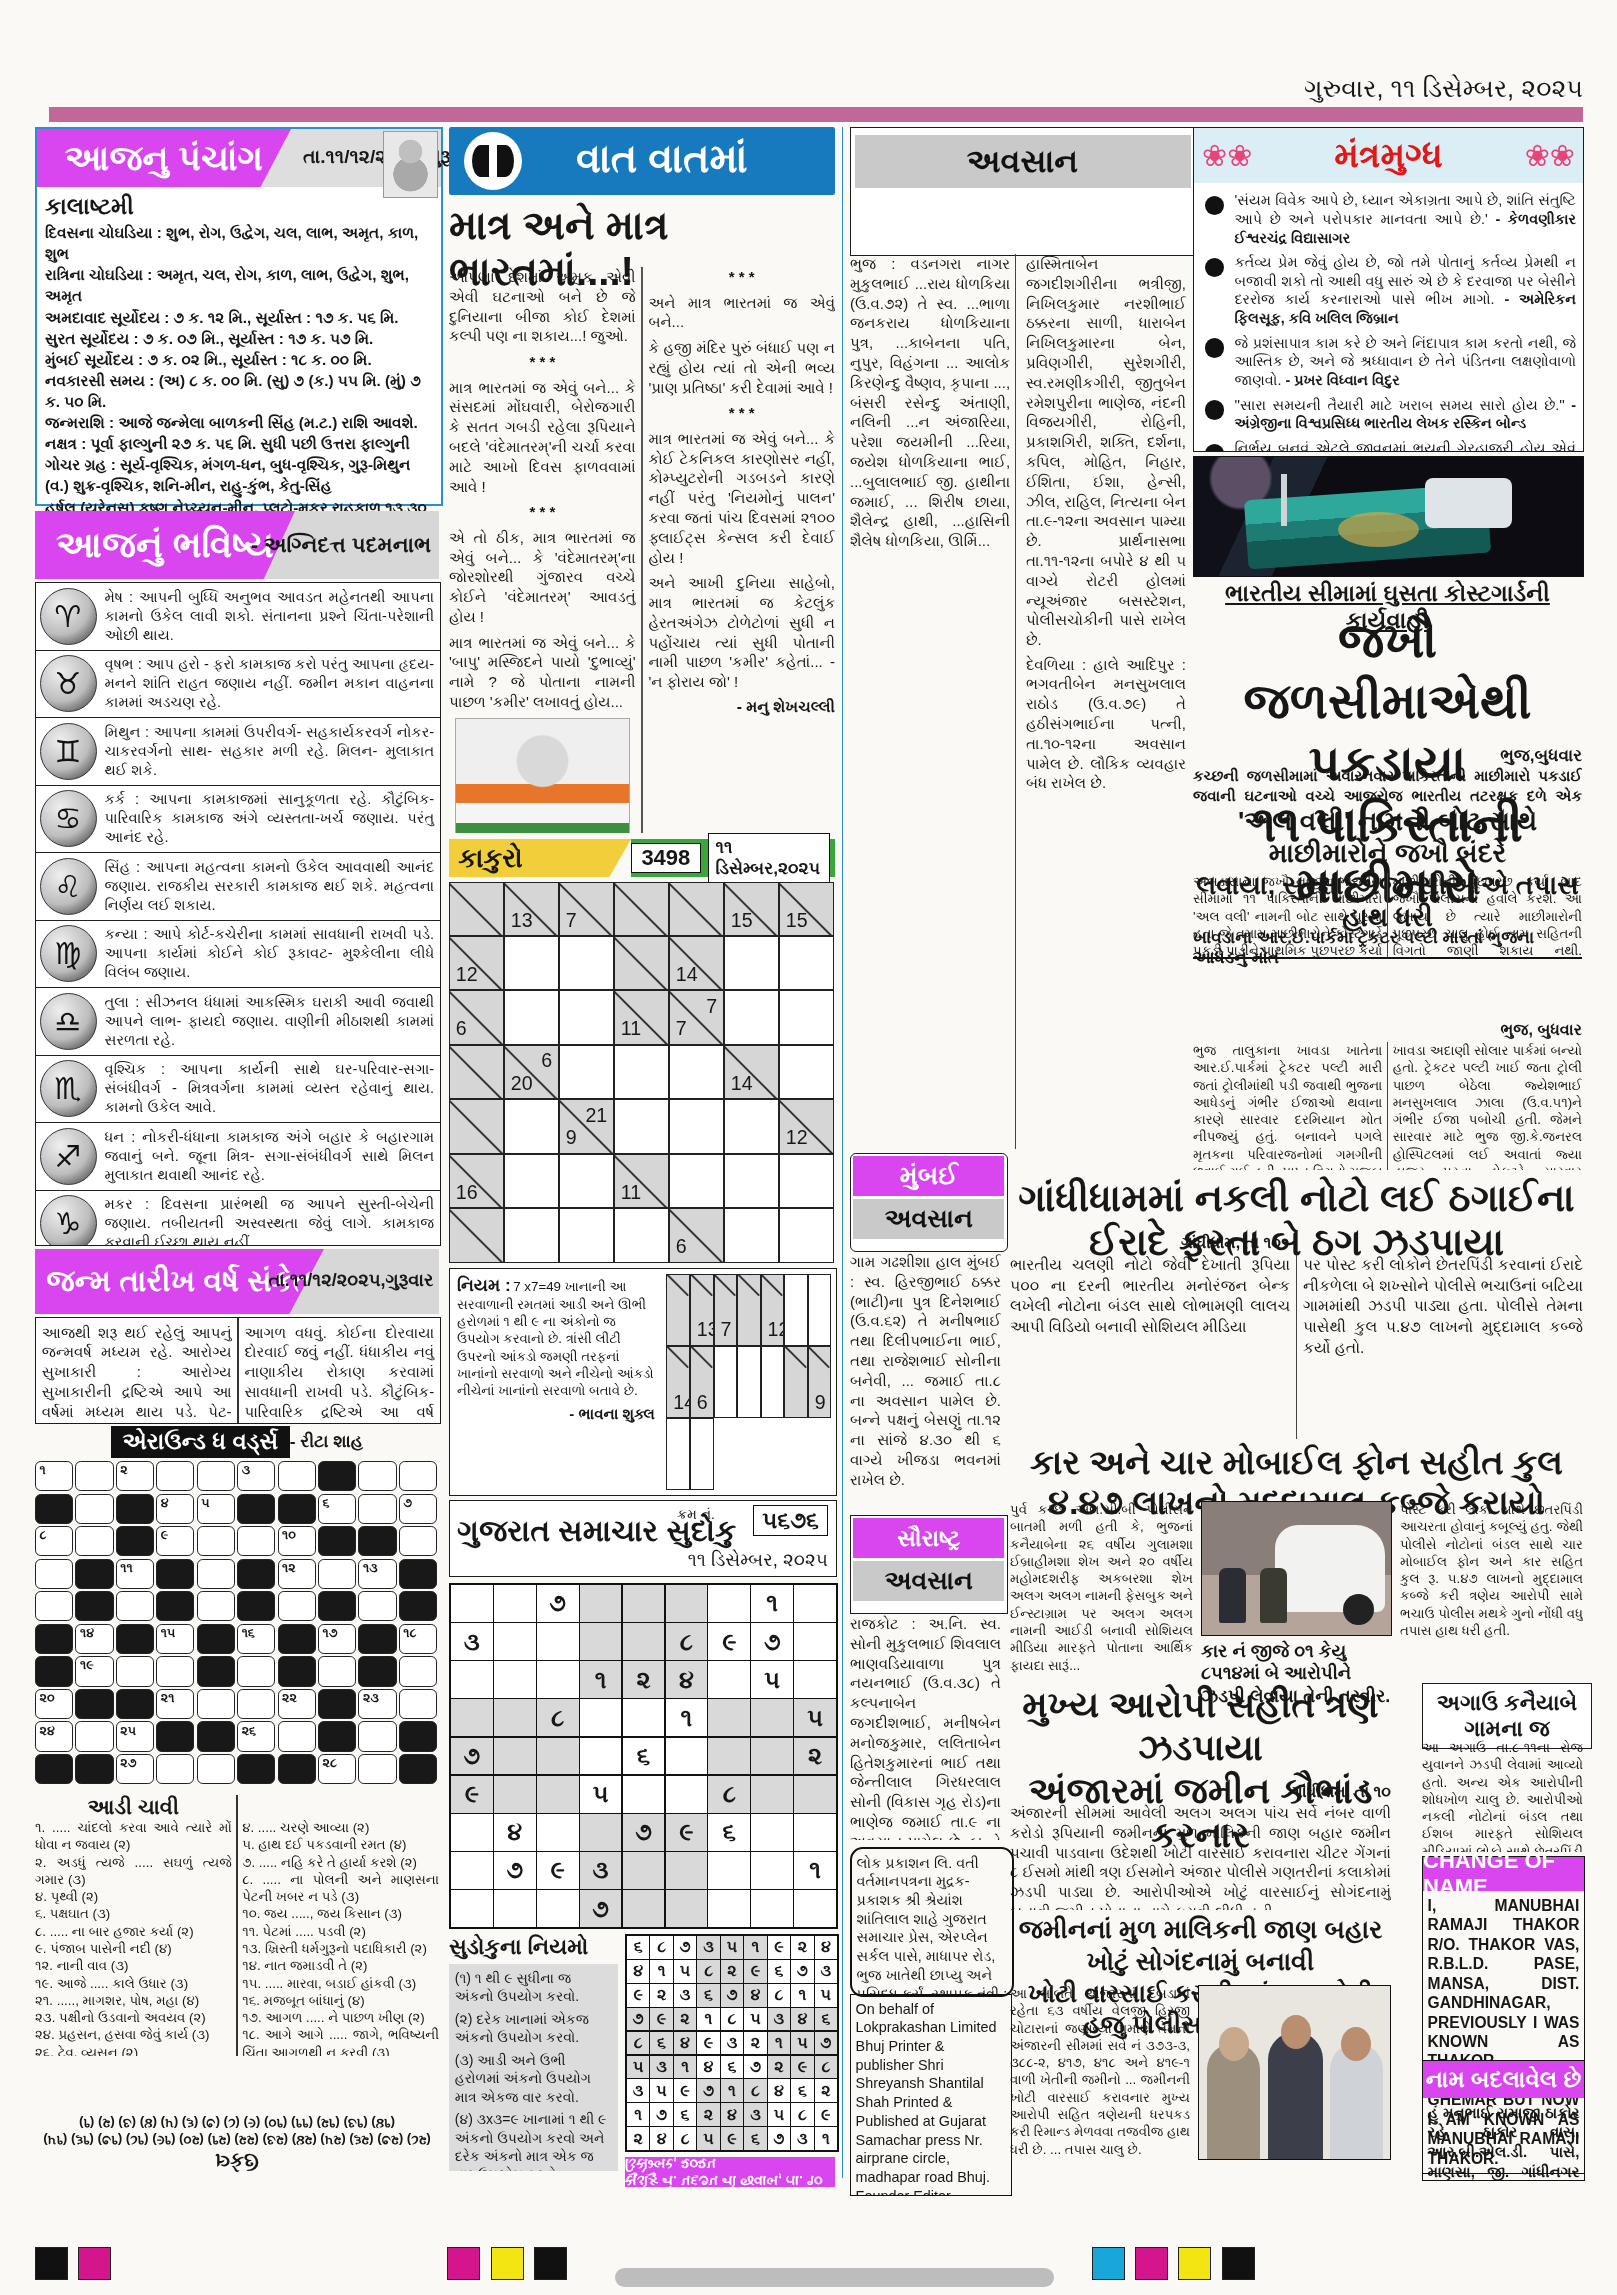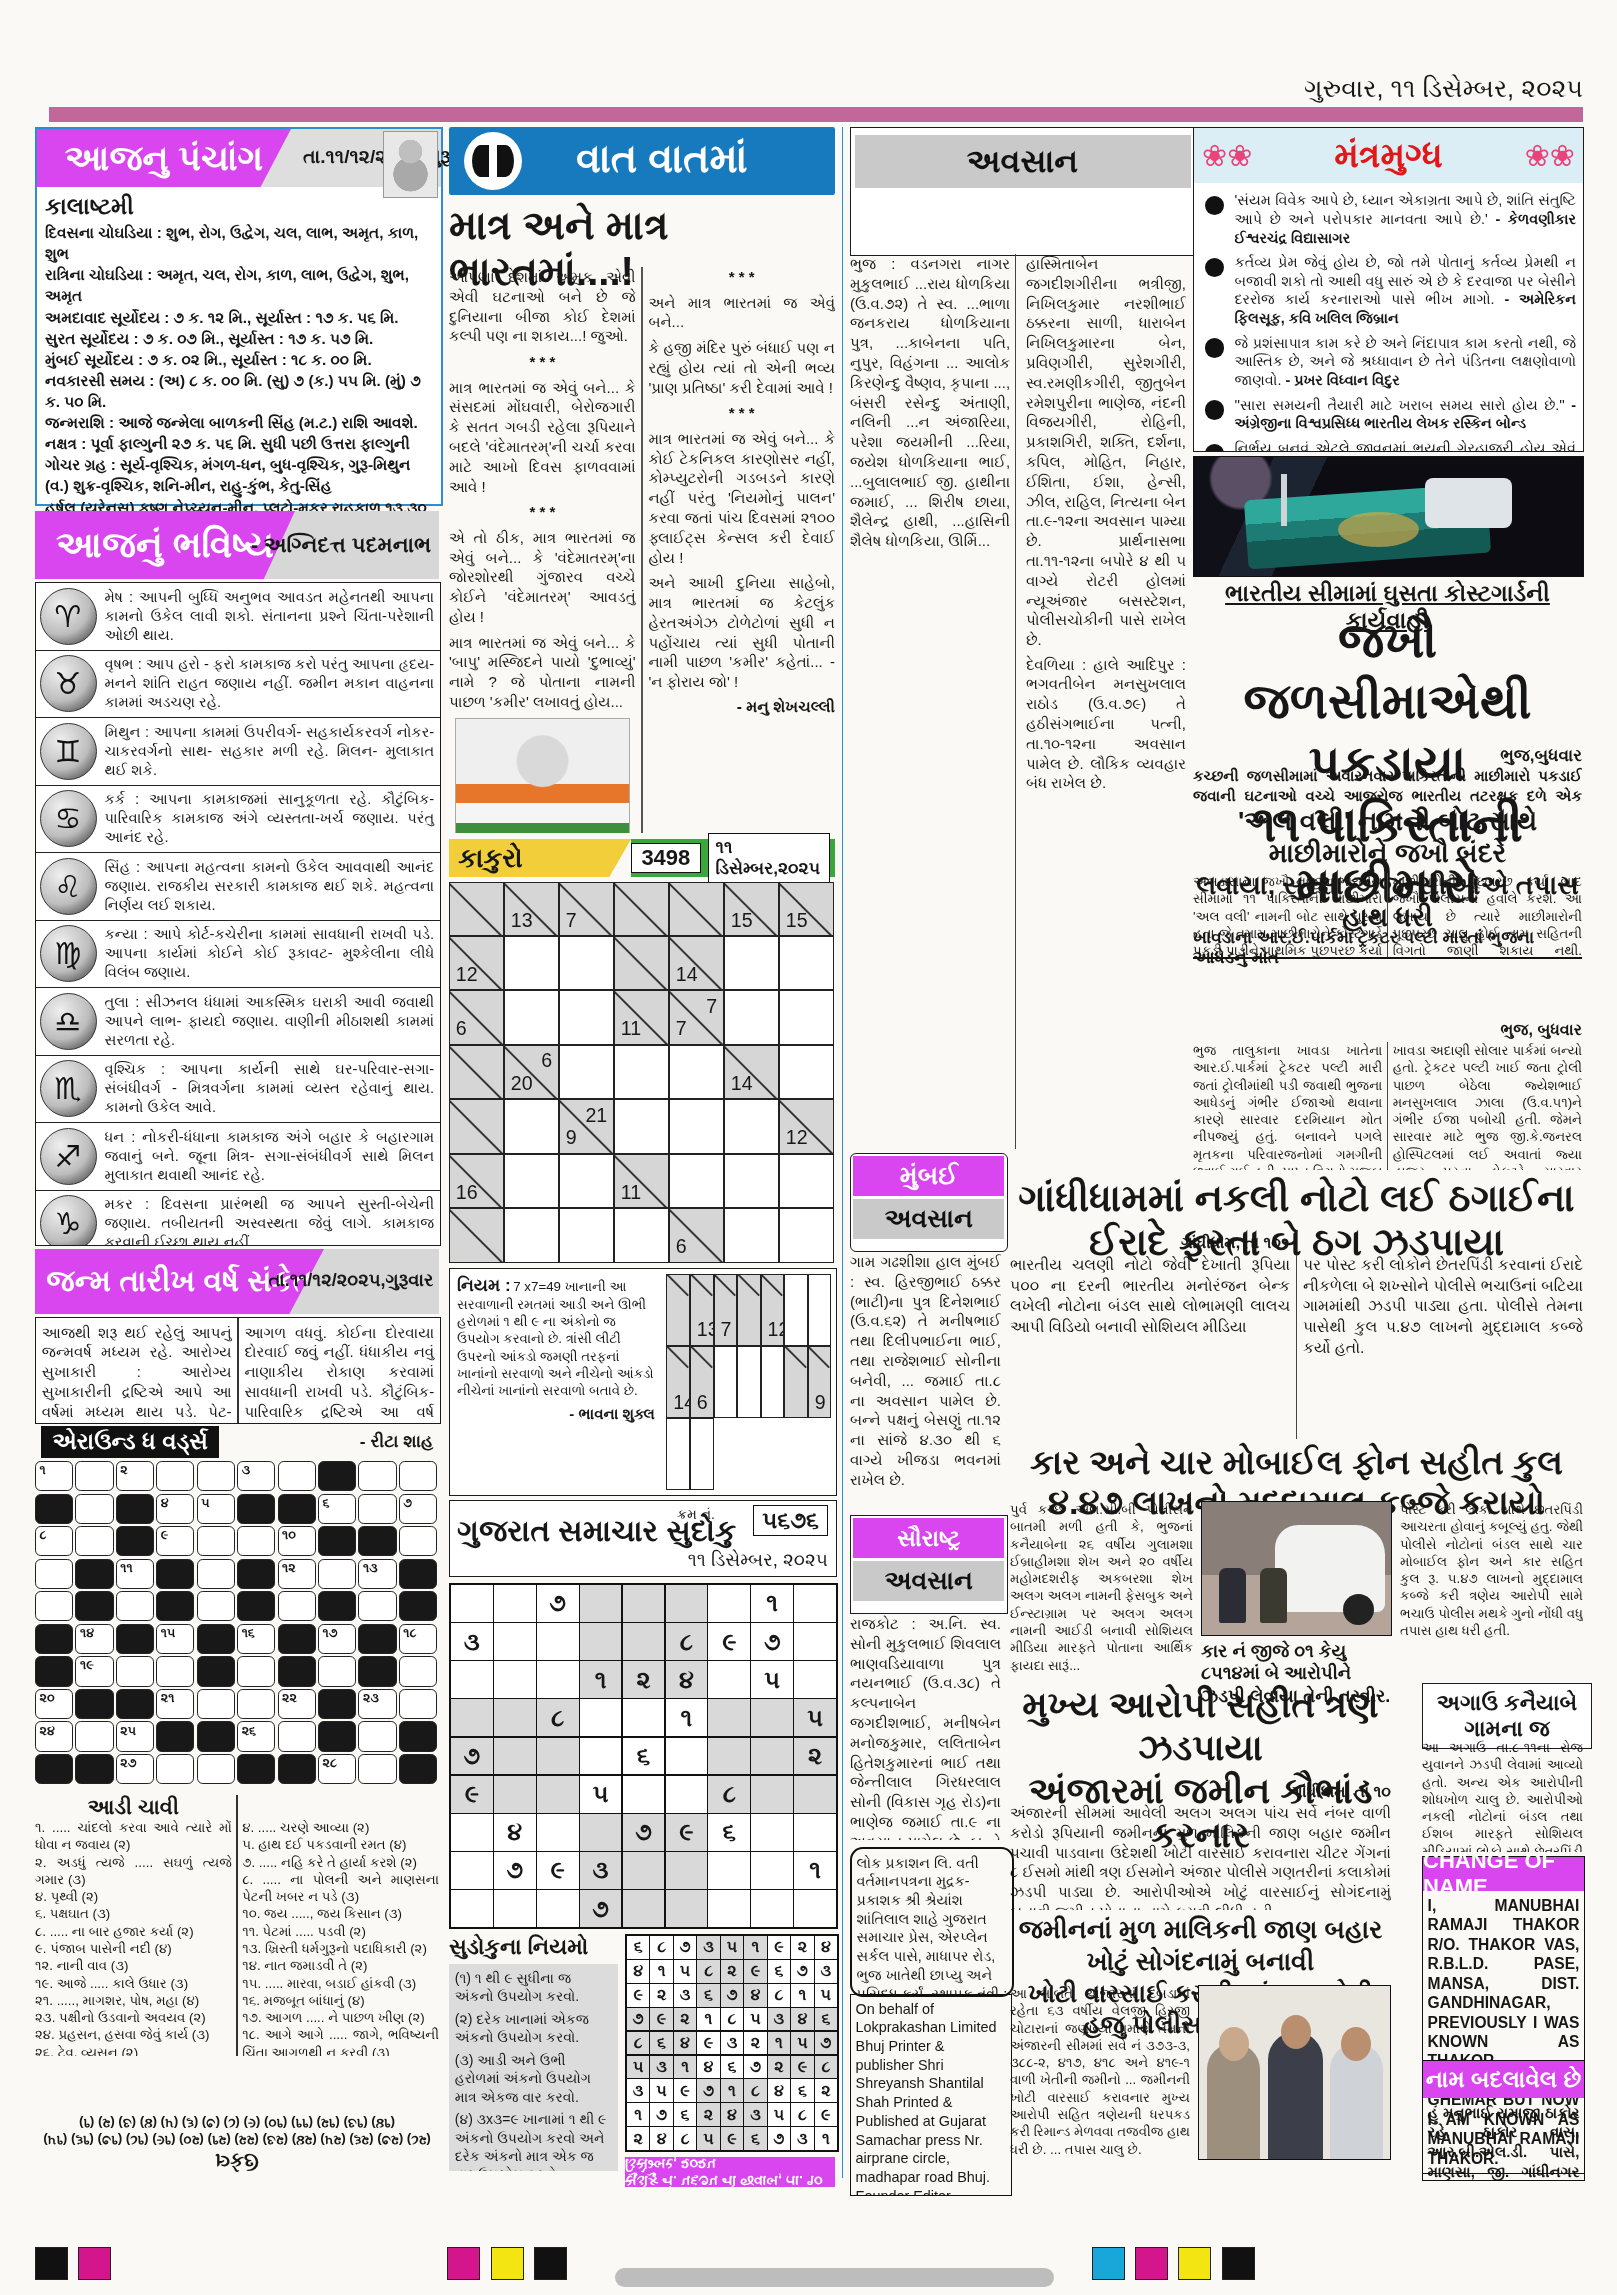--- a/index.html
+++ b/index.html
@@ -146,21 +146,21 @@
     <div class="blackbar skew-right" style="width:289px;height:65px;font-size:30px;">જન્મ તારીખ વર્ષ સંકેત</div>
     <div class="bold" style="position:absolute;right:5.8px;top:21px;font-size:18px;">તા.૧૧/૧૨/૨૦૨૫,ગુરૂવાર</div>
   </div>
   <div class="abs bx" style="left:35px;top:1317px;width:404px;height:105px;overflow:hidden;display:flex;">
     <div class="body-sm" style="flex:1;padding:4.6px 5.8px;">આજથી શરૂ થઈ રહેલું આપનું જન્મવર્ષ મધ્યમ રહે. આરોગ્ય સુખાકારી : આરોગ્ય સુખાકારીની દ્રષ્ટિએ આપે આ વર્ષમાં મધ્યમ થાય પડે. પેટ-પેઢુની, ગુદા ભાગની, આંખની - તકલીફ પિત્તપ્રકોપીય રીતે આપના રંગ-આરોગ્યની રીતે આપે સમય- સંજોગ પરિસ્થિતિ અનુસાર</div>
     <div style="width:1.2px;background:#333;"></div>
     <div class="body-sm" style="flex:1;padding:4.6px 5.8px;">આગળ વધવું. કોઈના દોરવાયા દોરવાઈ જવું નહીં. ધંધાકીય નવું નાણાકીય રોકાણ કરવામાં સાવધાની રાખવી પડે. કૌટુંબિક- પારિવારિક દ્રષ્ટિએ આ વર્ષ દરમ્યાન મળનારા સારા-નરસા પ્રસંગો બંને અનુભવાય. પરંતુ સંતાનનો સાથ- સહકાર મળી રહે. આપને મધ્યમ રાહત જણાય.</div>
   </div>
 
   <div class="abs" style="left:35px;top:1426px;width:404px;">
-    <div style="display:flex;justify-content:space-between;align-items:center;padding:0 5.8px 3.5px 5.8px;">
+    <div style="display:flex;justify-content:center;align-items:center;padding:0 5.8px 3.5px 5.8px;">
       <span class="bold" style="font-size:23px;background:#111;color:#fff;padding:2.3px 11.6px;">એરાઉન્ડ ધ વર્ડ્સ</span>
       <span class="bold" style="font-size:17.3px;">- રીટા શાહ</span>
     </div>
     <div id="xw-grid" class="xw" style="width:402px;height:323px;grid-auto-rows:1fr;">
         <div class="xc">
           <span class="xnum">૧</span>
         </div>
         <div class="xc"></div>
         <div class="xc">
           <span class="xnum">૨</span>

